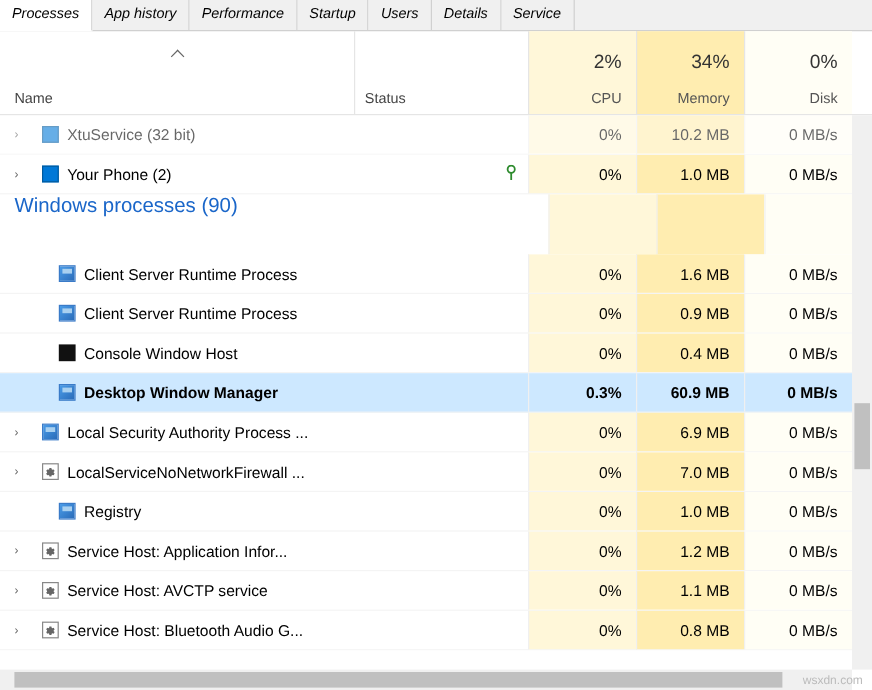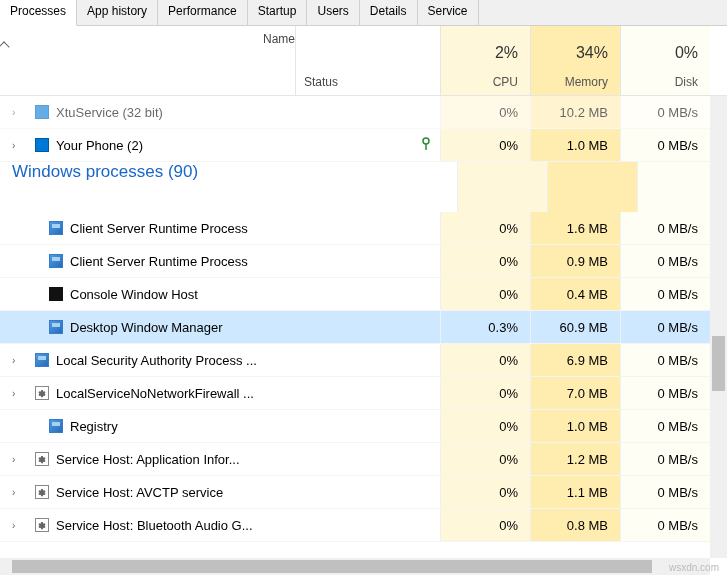--- a/index.html
+++ b/index.html
@@ -1,33 +1,33 @@
 <!DOCTYPE html>
 <html><head>
   <meta charset="utf-8">
   <style>
     * { margin: 0; padding: 0; box-sizing: border-box; font-family: "Segoe UI", Tahoma, sans-serif; }
     body { background: #fff; width: 727px; height: 575px; overflow: hidden; position: relative; }
     
     .tabs { display: flex; border-bottom: 1px solid #d0d0d0; background: #f0f0f0; height: 26px; }
-    .tab { padding: 4px 10px; font-size: 12px; border-right: 1px solid #d0d0d0; cursor: pointer; background: #f0f0f0; }
+    .tab { padding: 4px 10px; font-size: 12px; border-right: 1px solid #d0d0d0; cursor: pointer; background: #f0f0f0; font-style: italic; }
     .tab.active { background: #fff; border-bottom: 1px solid #fff; margin-bottom: -1px; }
     
     .header-row { display: flex; border-bottom: 1px solid #e5e5e5; height: 70px; align-items: flex-end; }
-    .col-name { flex: 0 0 295px; display: flex; flex-direction: row; justify-content: space-between; height: 100%; }
+    .col-name { flex: 0 0 295px; display: flex; flex-direction: column; justify-content: space-between; height: 100%; }
     .col-name-top { text-align: center; padding-top: 14px; color: #555; font-size: 12px; }
     .col-name-label { padding: 6px 0 6px 12px; font-size: 12px; color: #444; }
     .col-status { flex: 0 0 145px; padding: 1px 0 6px 8px; font-size: 12px; color: #444; border-left: 1px solid #e5e5e5; height: 100%; display: flex; align-items: flex-end; }
     .col-metric { flex: 0 0 90px; text-align: right; padding: 6px 12px; font-size: 12px; color: #444; border-left: 1px solid #e5e5e5; height: 100%; display: flex; flex-direction: column; justify-content: space-between; padding-top: 18px; }
     .metric-pct { font-size: 16px; color: #333; }
     .metric-label { font-size: 12px; color: #555; }
     
     .rows { overflow-y: hidden; }
     .row { display: flex; align-items: center; height: 33px; font-size: 13px; border-bottom: 1px solid #f4f4f4; }
-    .row.selected { background: #cde8ff; }
+    .row.selected { background: #cde8ff; font-weight: bold; }
     .row.selected .cell-metric { background: transparent !important; text-align: center; }
     
     .cell-name { flex: 0 0 440px; display: flex; align-items: center; padding-left: 12px; gap: 6px; white-space: nowrap; overflow: hidden; }
     .expander { width: 10px; color: #666; font-size: 10px; cursor: pointer; }
     .expander.empty { visibility: hidden; }
     .proc-icon { width: 16px; height: 16px; display: inline-flex; align-items: center; justify-content: center; flex-shrink: 0; }
     .cell-metric { flex: 0 0 90px; text-align: right; padding-right: 12px; border-left: 1px solid #f0f0f0; height: 100%; display: flex; align-items: center; justify-content: flex-end; }
     .cpu-col { background: #fff7d9; }
     .mem-col { background: #ffedb0; }
     .disk-col { background: #fffef5; }

